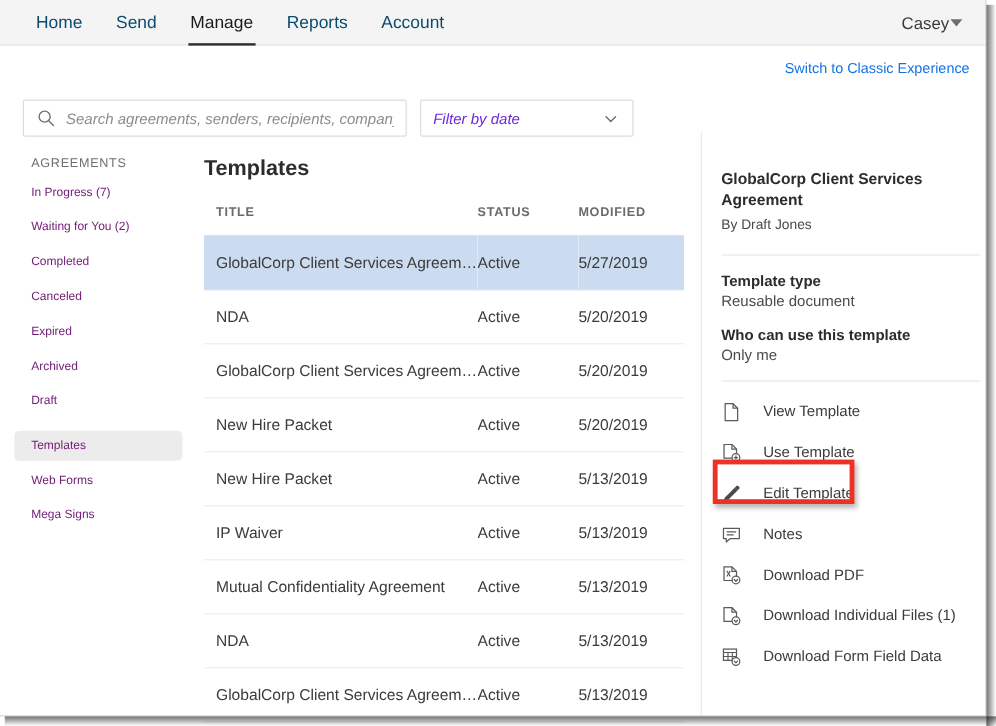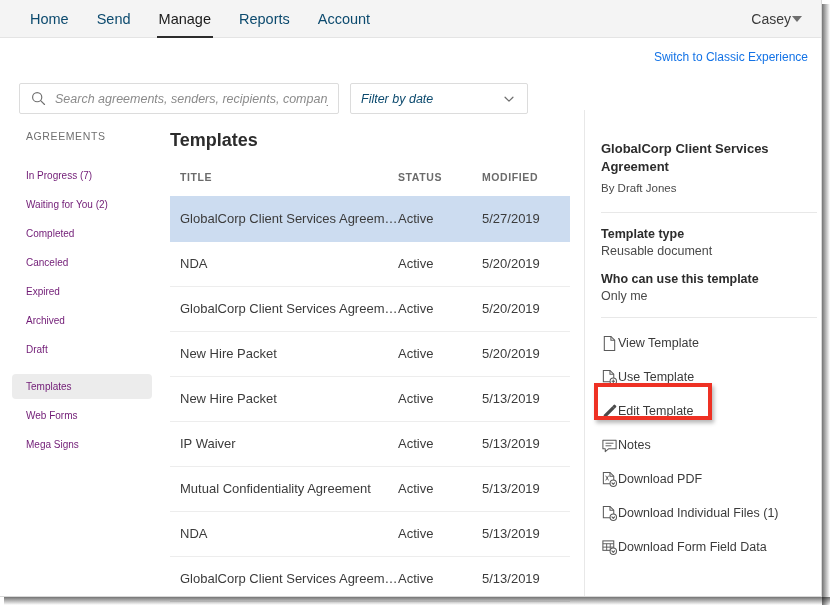--- a/index.html
+++ b/index.html
@@ -103,31 +103,31 @@
   .filter-box {
     position: absolute; left: 350px; top: 83px;
     width: 178px; height: 31px;
     border: 1px solid #dcdcdc; background: #fff;
     border-radius: 2px;
     display: flex; align-items: center;
     padding: 0 10px;
     cursor: pointer;
   }
   .filter-label {
-    flex: 1; font-size: 12.5px; font-style: italic; color: #0c4a6e;
+    flex: 1; font-size: 12.5px; font-style: italic; color: #6d28d9;
   }
 
   
   .sidebar {
     position: absolute; left: 12px; top: 130px;
     width: 140px;
   }
   .sidebar-heading {
     font-size: 10.5px; color: #707070; letter-spacing: 0.6px;
-    padding: 0 14px; margin-bottom: 21px;
+    padding: 0 14px; margin-bottom: 6px;
     text-transform: uppercase;
   }
   .sidebar-item {
     font-size: 10px; color: #701a75;
     padding: 7px 14px; margin-bottom: 4px;
     border-radius: 4px; cursor: pointer;
     white-space: nowrap;
   }
   .sidebar-item.selected { background: #ececec; }
   .sidebar-gap { height: 8px; }
@@ -184,21 +184,21 @@
   }
   .detail-section-value {
     font-size: 12.5px; color: #4a4a4a; margin-bottom: 14px;
   }
   .detail-rule2 {
     width: 216px; height: 1px; background: #e8e8e8; margin: 6px 0 14px 0;
   }
 
   .actions { position: absolute; left: 601px; top: 326px; width: 216px; }
   .action-row {
-    display: flex; align-items: center; gap: 0;
+    display: flex; align-items: center; gap: 18px;
     height: 34px; cursor: pointer;
   }
   .action-label { font-size: 12.5px; color: #3b3b3b; white-space: nowrap; }
   .action-icon {
     width: 17px; height: 17px; flex: 0 0 17px;
     display: flex; align-items: center; justify-content: center;
   }
   .action-icon svg { display: block; }
 
   

